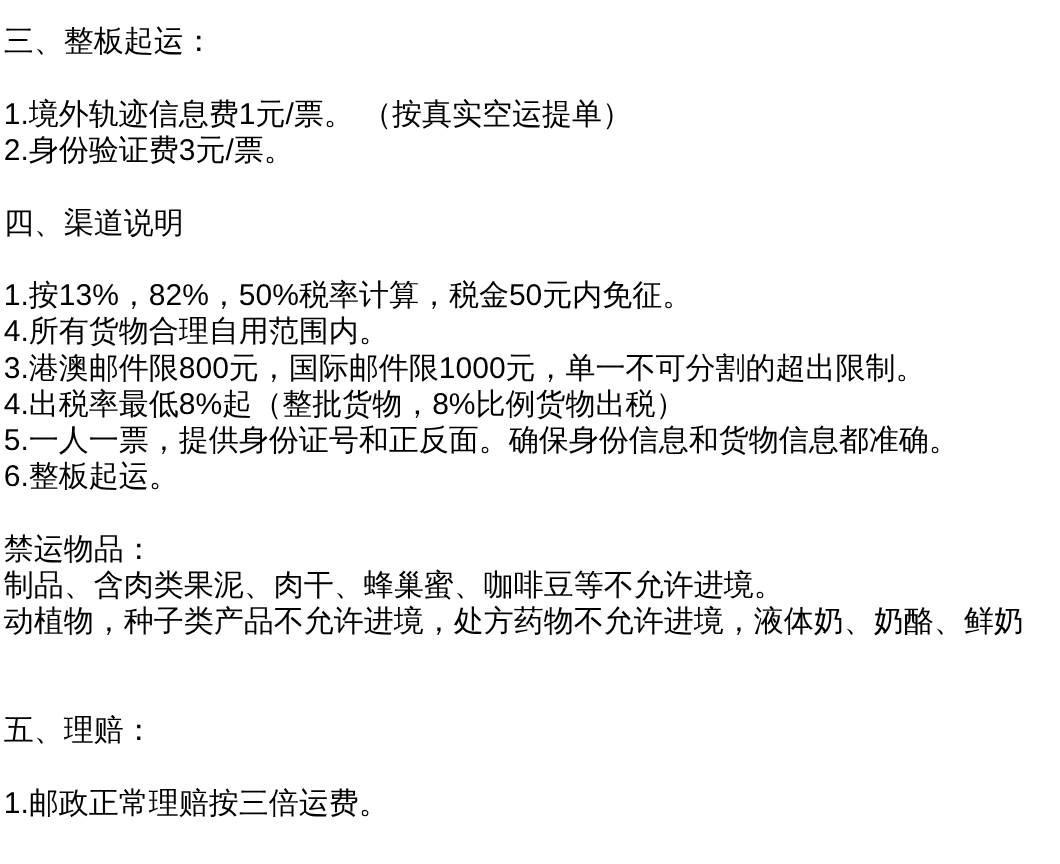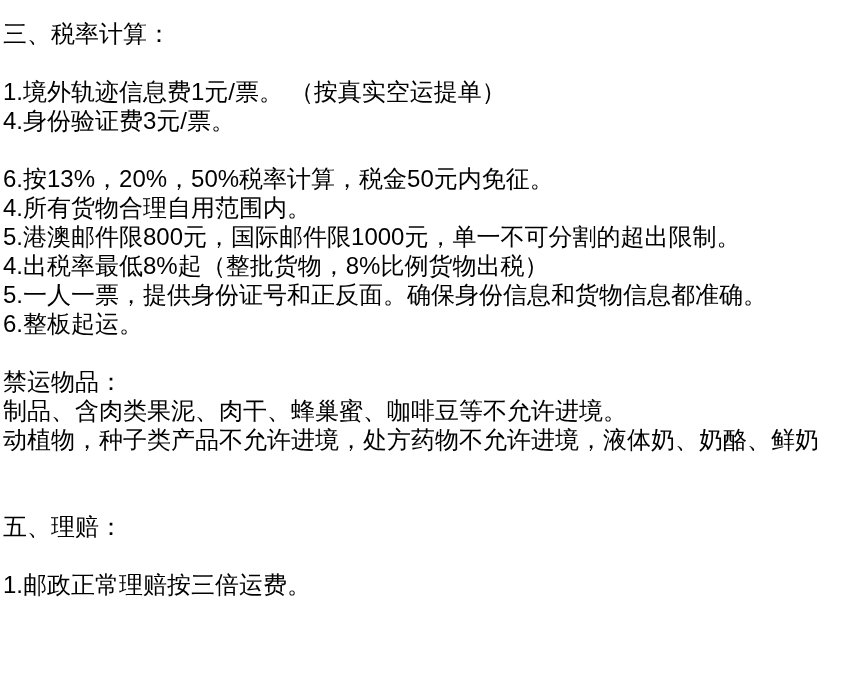--- a/index.html
+++ b/index.html
@@ -41,29 +41,30 @@
   .heading.gap-after {
     margin-bottom: 29px;
   }
 </style>
 </head>
 <body>
 
 <div class="doc">
 
   <section class="sec">
-    <div class="line heading gap-after">三、税率计算：</div>
+    <div class="line heading gap-after">三、整板起运：</div>
     <div class="line">1.境外轨迹信息费1元/票。 （按真实空运提单）</div>
-    <div class="line">4.身份验证费3元/票。</div>
+    <div class="line">2.身份验证费3元/票。</div>
   </section>
 
   <section class="sec">
-    <div class="line">6.按13%，20%，50%税率计算，税金50元内免征。</div>
+    <div class="line heading gap-after">四、渠道说明</div>
+    <div class="line">1.按13%，82%，50%税率计算，税金50元内免征。</div>
     <div class="line">4.所有货物合理自用范围内。</div>
-    <div class="line">5.港澳邮件限800元，国际邮件限1000元，单一不可分割的超出限制。</div>
+    <div class="line">3.港澳邮件限800元，国际邮件限1000元，单一不可分割的超出限制。</div>
     <div class="line">4.出税率最低8%起（整批货物，8%比例货物出税）</div>
     <div class="line">5.一人一票，提供身份证号和正反面。确保身份信息和货物信息都准确。</div>
     <div class="line">6.整板起运。</div>
   </section>
 
   <section class="sec">
     <div class="line heading">禁运物品：</div>
     <div class="line">制品、含肉类果泥、肉干、蜂巢蜜、咖啡豆等不允许进境。</div>
     <div class="line">动植物，种子类产品不允许进境，处方药物不允许进境，液体奶、奶酪、鲜奶</div>
   </section>

